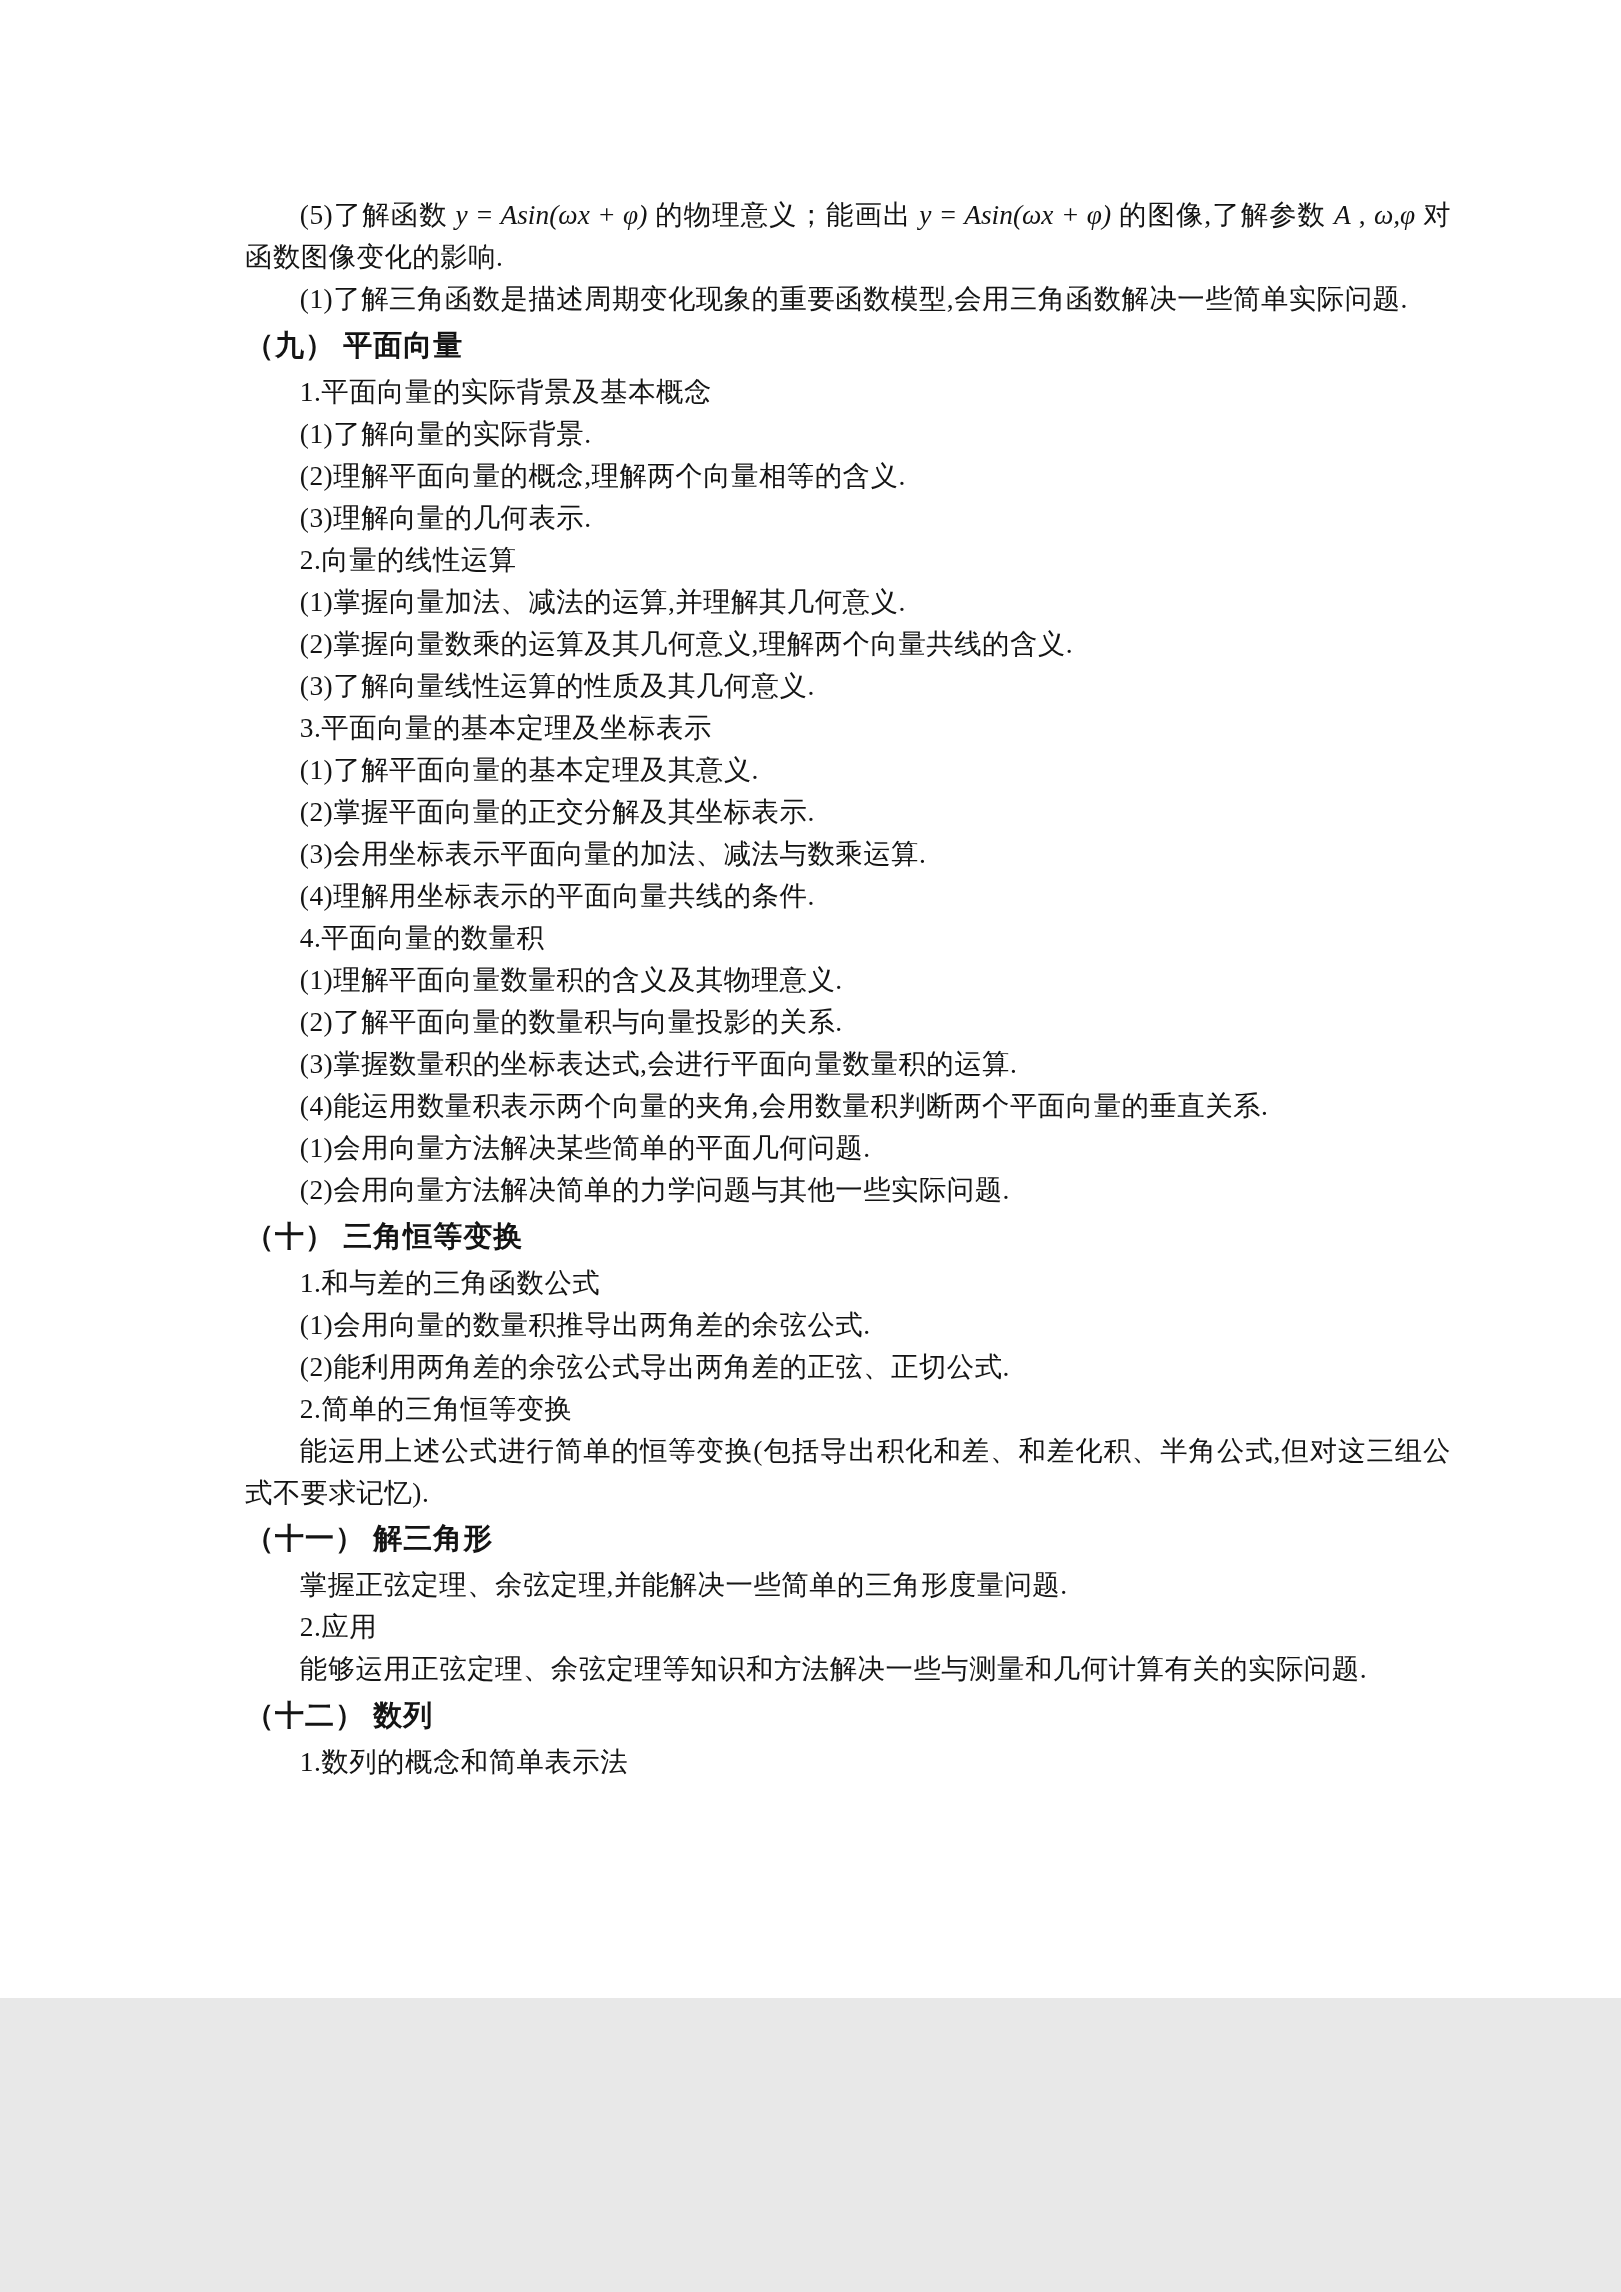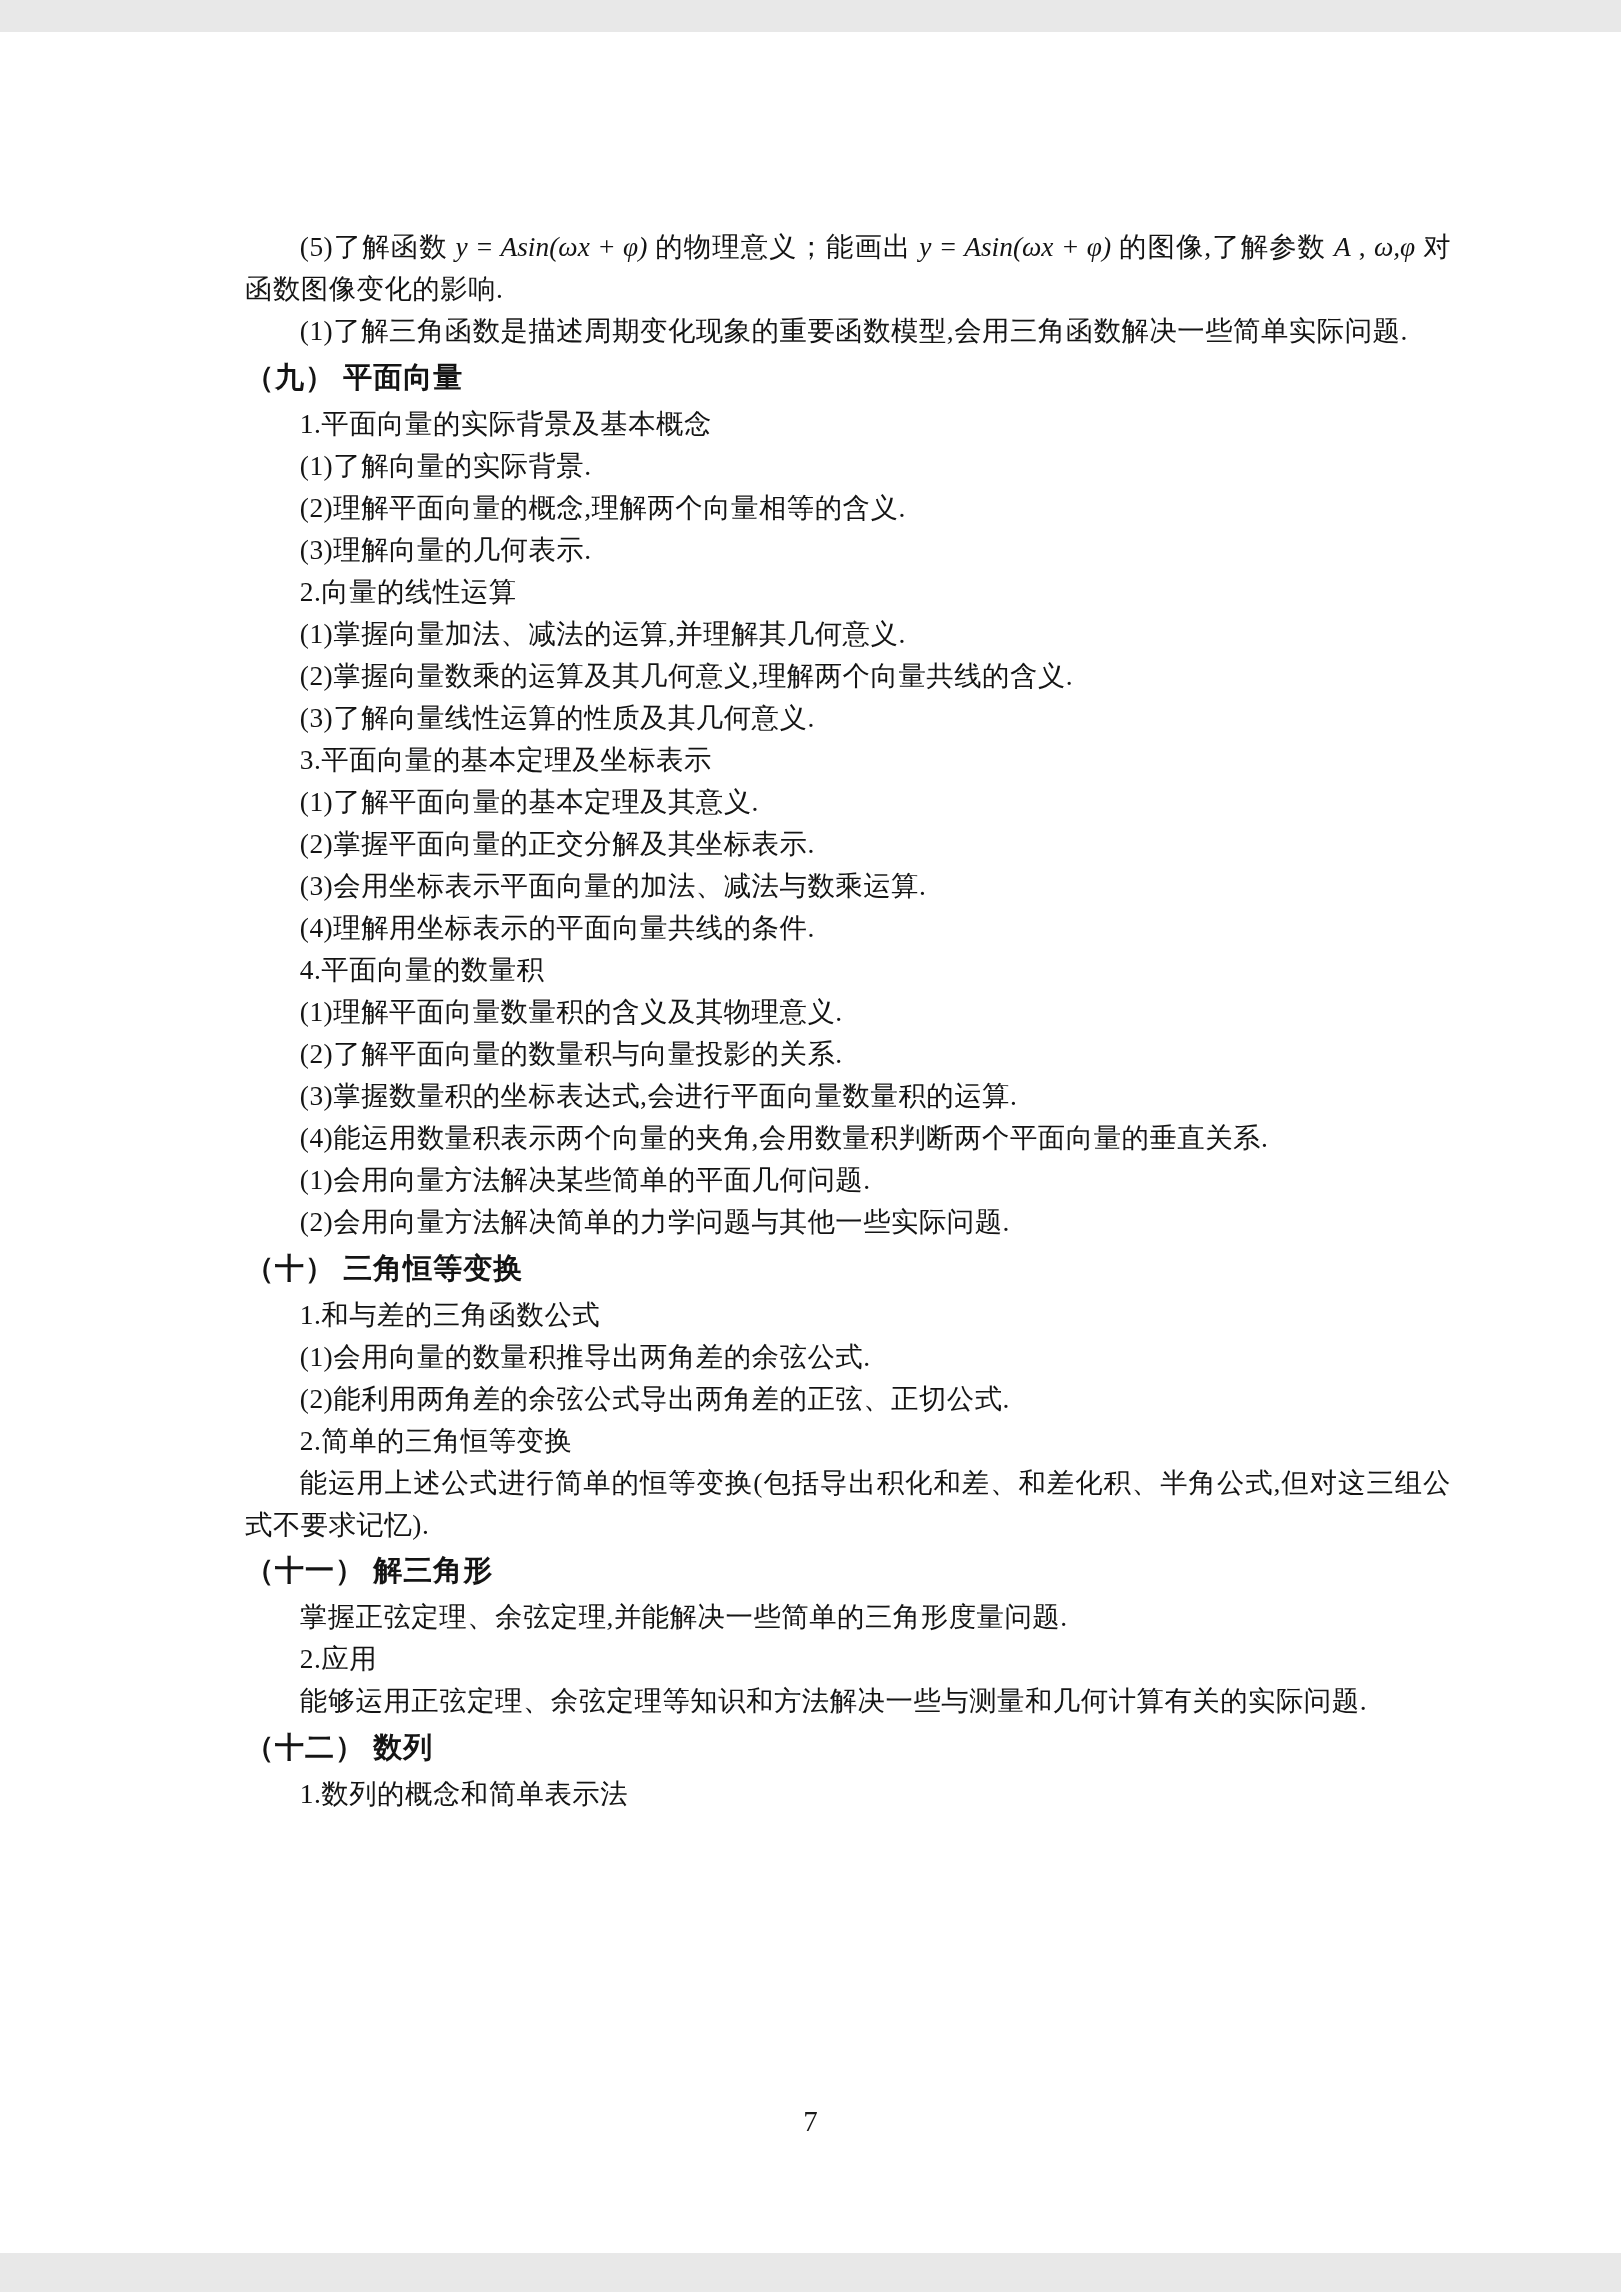--- a/index.html
+++ b/index.html
@@ -1,24 +1,23 @@
 <!DOCTYPE html>
 <html><head>
 <meta charset="utf-8">
 <style>
   html, body { margin: 0; padding: 0; background: #e8e8e8; }
   .page {
     position: relative;
     width: 1621px;
-    height: 2221px;
+    height: 1998px;
     background: #ffffff;
     overflow: hidden;
     font-family: "Liberation Serif", "DejaVu Serif", serif;
     color: #141414;
-    margin-top: 32px;
   }
   .content {
     position: absolute;
     top: 194px;
     left: 245px;
     width: 1206px;
   }
   .para {
     margin: 0;
     font-size: 27.4px;

